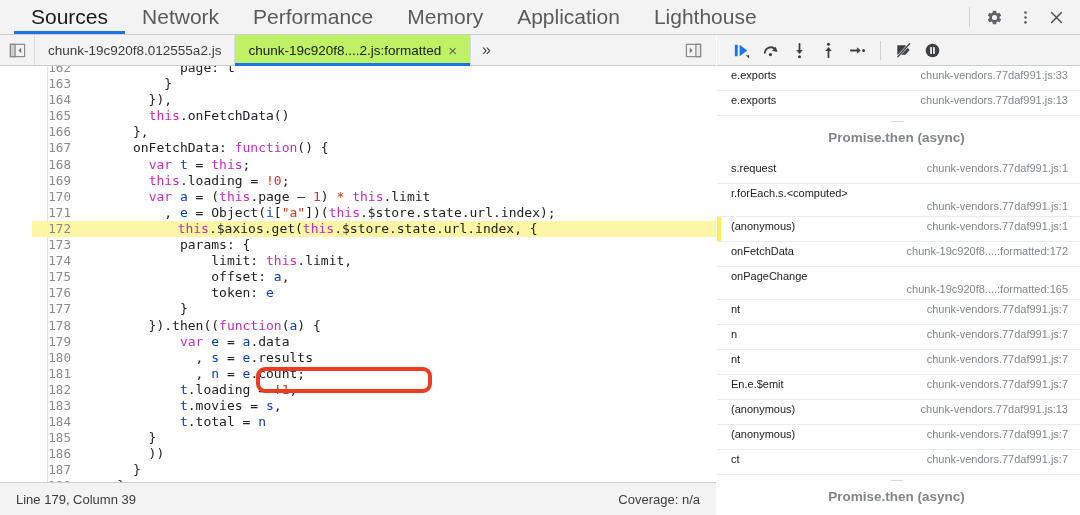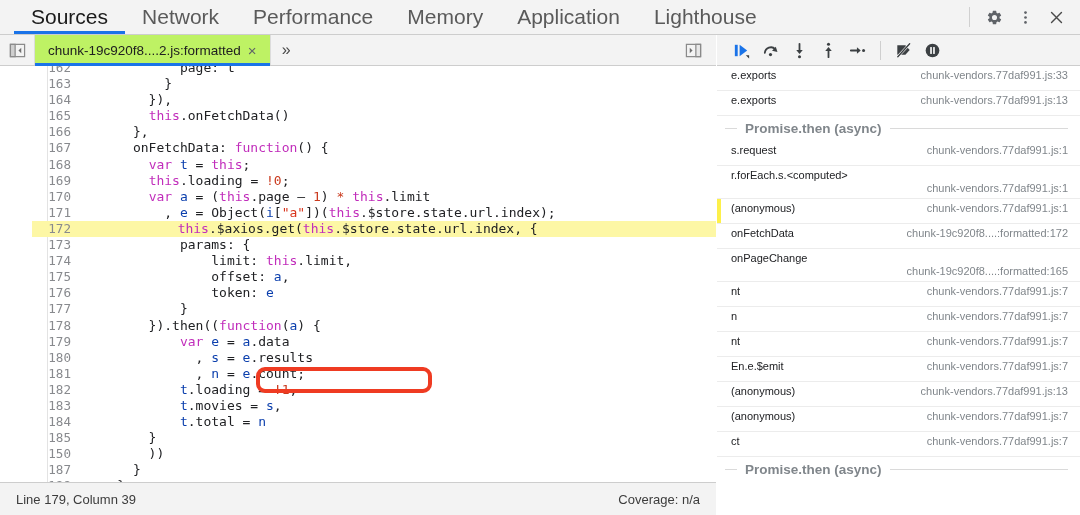--- a/index.html
+++ b/index.html
@@ -184,20 +184,21 @@
   }
   .stack-row.wrap { display:block; padding-bottom:4px; }
   .stack-row.wrap .stack-fn { display:block; margin-bottom:1px; }
   .stack-row.wrap .stack-loc { display:block; text-align:right; margin-left:0; }
   .async-row {
     display:flex; align-items:center; gap:8px;
     padding:5px 12px 5px 8px;
     min-height:24px;
     font-size:13.5px; color:#80868b; font-weight:bold;
     cursor:default;
+    flex-direction:column;
   }
   .async-rule { flex:1 1 auto; height:1px; background:#dadada; }
   .async-lead { width:12px; height:1px; background:#dadada; flex:none; }
 </style>
 </head>
 <body>
 
 <div id="app">
 
   <div class="panel-bar">
@@ -235,20 +236,23 @@
 
     <div class="file-tabbar">
       <div class="nav-toggle" title="Show navigator">
         <svg width="17" height="17" viewBox="0 0 18 18">
           <rect x="1.5" y="2.5" width="15" height="13" fill="none" stroke="#8a8a8a" stroke-width="1.3"></rect>
           <rect x="1.5" y="2.5" width="5" height="13" fill="#cfcfcf" stroke="#8a8a8a" stroke-width="1.3"></rect>
           <path d="M13 6.2 L10 9 L13 11.8 Z" fill="#6f6f6f"></path>
         </svg>
       </div>
       <div id="file-tabs" style="display:flex;align-items:stretch;">
+          <div class="file-tab">
+            <span>chunk-19c920f8.012555a2.js</span>
+          </div>
           <div class="file-tab active">
             <span>chunk-19c920f8....2.js:formatted</span>
             <span class="tab-close">×</span>
           </div>
         </div>
       <div class="tab-more">»</div>
       <div class="tabbar-right">
         <div class="ticon" title="Show debugger sidebar">
           <svg width="17" height="17" viewBox="0 0 18 18">
             <rect x="1.5" y="2.5" width="15" height="13" fill="none" stroke="#8a8a8a" stroke-width="1.3"></rect>
@@ -279,21 +283,21 @@
           <div class="code-row"><div class="gutter">176</div><div class="code-text"><span class="k-plain">                token: </span><span class="k-var">e</span></div></div>
           <div class="code-row"><div class="gutter">177</div><div class="code-text"><span class="k-plain">            }</span></div></div>
           <div class="code-row"><div class="gutter">178</div><div class="code-text"><span class="k-plain">        }).then((</span><span class="k-fn">function</span><span class="k-plain">(</span><span class="k-var">a</span><span class="k-plain">) {</span></div></div>
           <div class="code-row"><div class="gutter">179</div><div class="code-text"><span class="k-plain">            </span><span class="k-this">var</span><span class="k-plain"> </span><span class="k-var">e</span><span class="k-plain"> = </span><span class="k-var">a</span><span class="k-plain">.data</span></div></div>
           <div class="code-row"><div class="gutter">180</div><div class="code-text"><span class="k-plain">              , </span><span class="k-var">s</span><span class="k-plain"> = </span><span class="k-var">e</span><span class="k-plain">.results</span></div></div>
           <div class="code-row"><div class="gutter">181</div><div class="code-text"><span class="k-plain">              , </span><span class="k-var">n</span><span class="k-plain"> = </span><span class="k-var">e</span><span class="k-plain">.count;</span></div></div>
           <div class="code-row"><div class="gutter">182</div><div class="code-text"><span class="k-plain">            </span><span class="k-var">t</span><span class="k-plain">.loading = </span><span class="k-num">!1</span><span class="k-plain">,</span></div></div>
           <div class="code-row"><div class="gutter">183</div><div class="code-text"><span class="k-plain">            </span><span class="k-var">t</span><span class="k-plain">.movies = </span><span class="k-var">s</span><span class="k-plain">,</span></div></div>
           <div class="code-row"><div class="gutter">184</div><div class="code-text"><span class="k-plain">            </span><span class="k-var">t</span><span class="k-plain">.total = </span><span class="k-var">n</span></div></div>
           <div class="code-row"><div class="gutter">185</div><div class="code-text"><span class="k-plain">        }</span></div></div>
-          <div class="code-row"><div class="gutter">150</div><div class="code-text"><span class="k-plain">        ))</span></div></div>
+          <div class="code-row"><div class="gutter">186</div><div class="code-text"><span class="k-plain">        ))</span></div></div>
           <div class="code-row"><div class="gutter">187</div><div class="code-text"><span class="k-plain">      }</span></div></div>
           <div class="code-row"><div class="gutter">188</div><div class="code-text"><span class="k-plain">    }</span></div></div>
         </div>
       <div class="annot-box"></div>
     </div>
 
     <div class="status-bar">
       <span>Line 179, Column 39</span>
       <span class="status-right">Coverage: n/a</span>
     </div>

